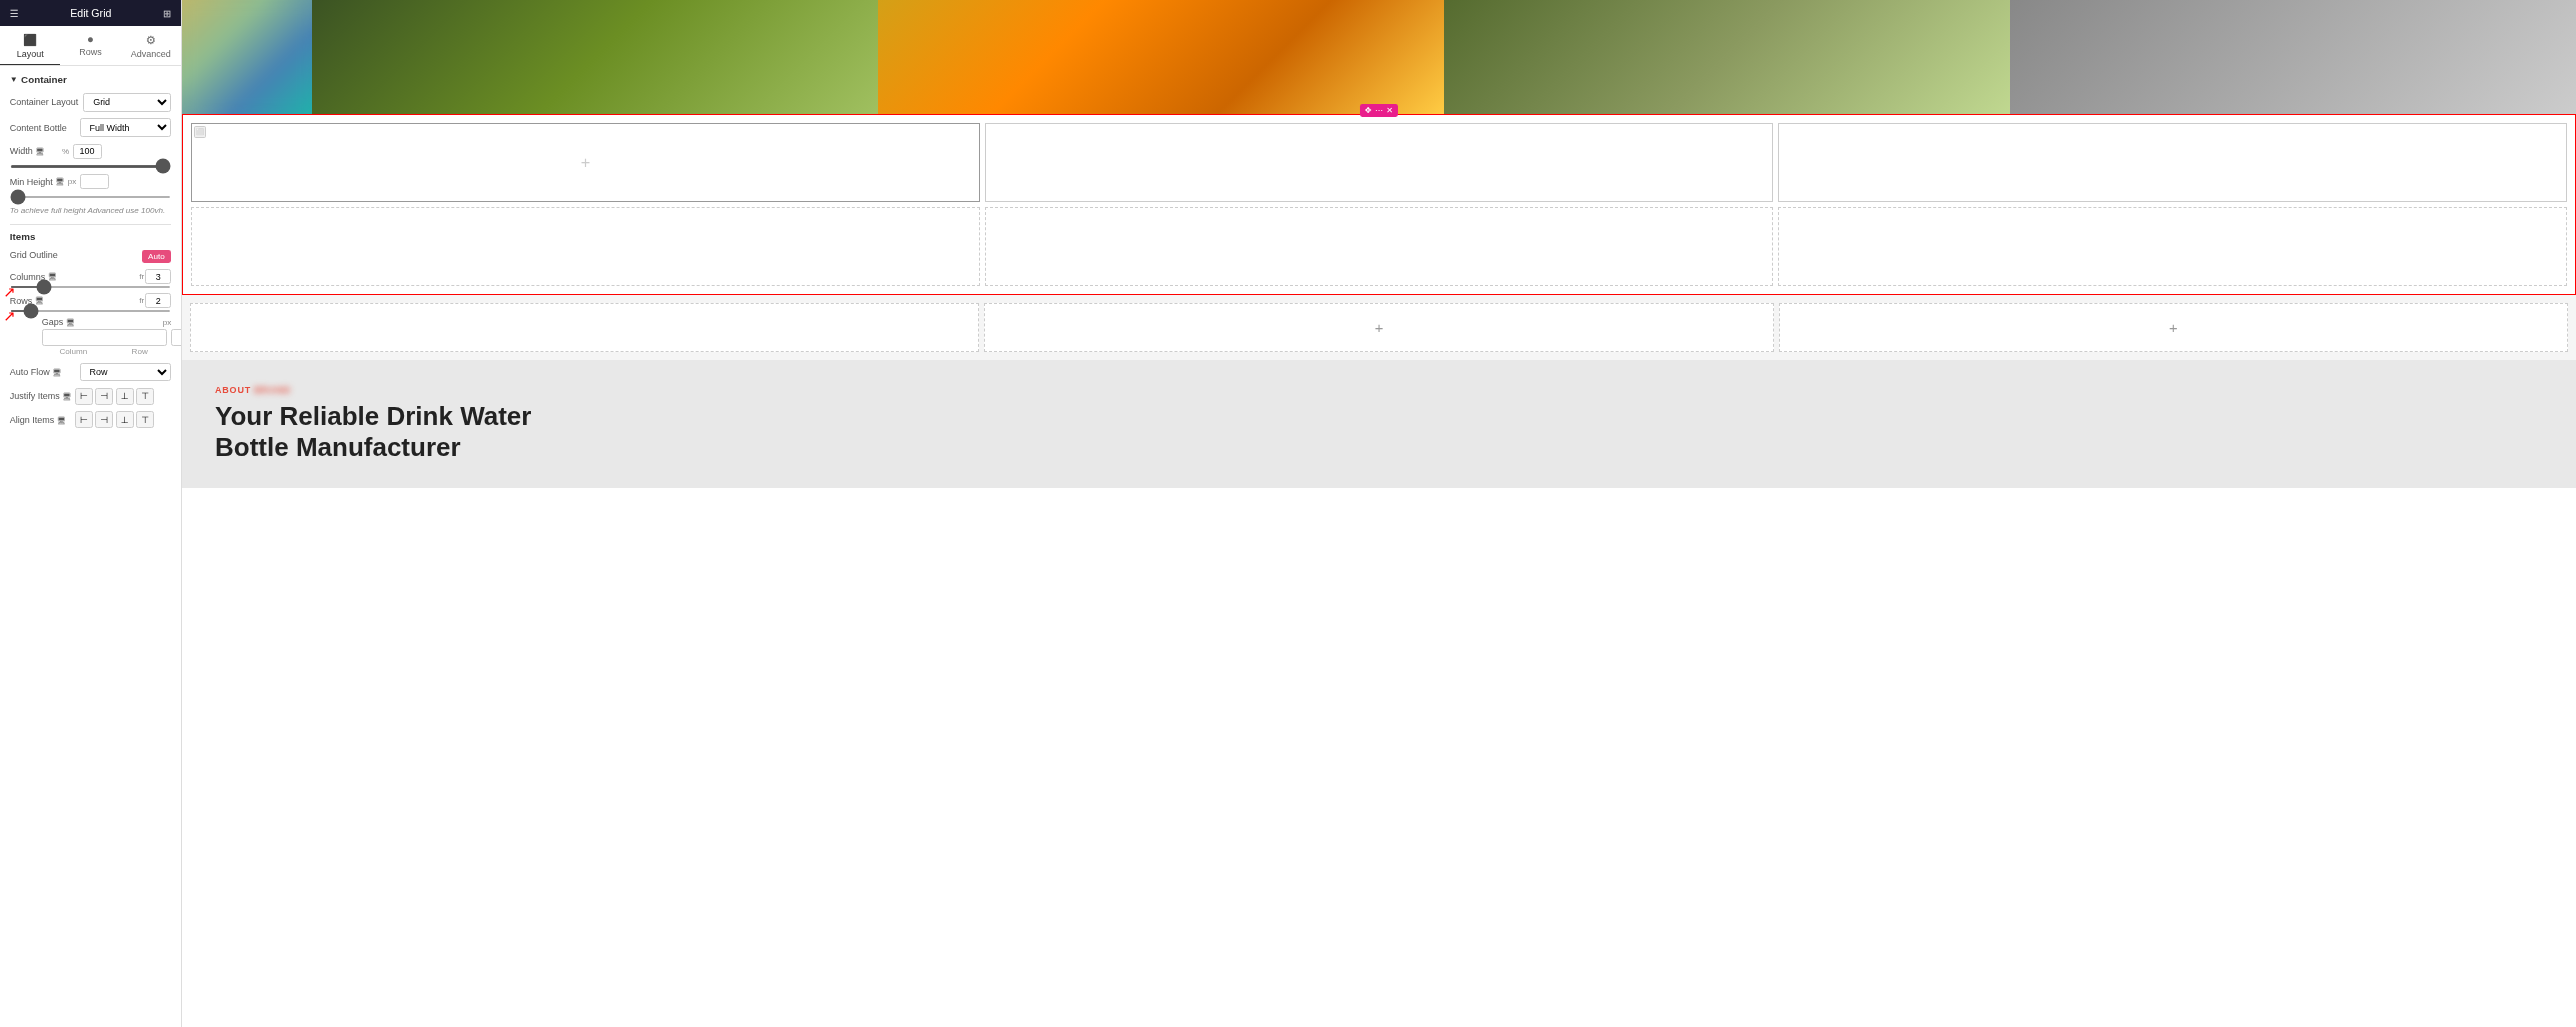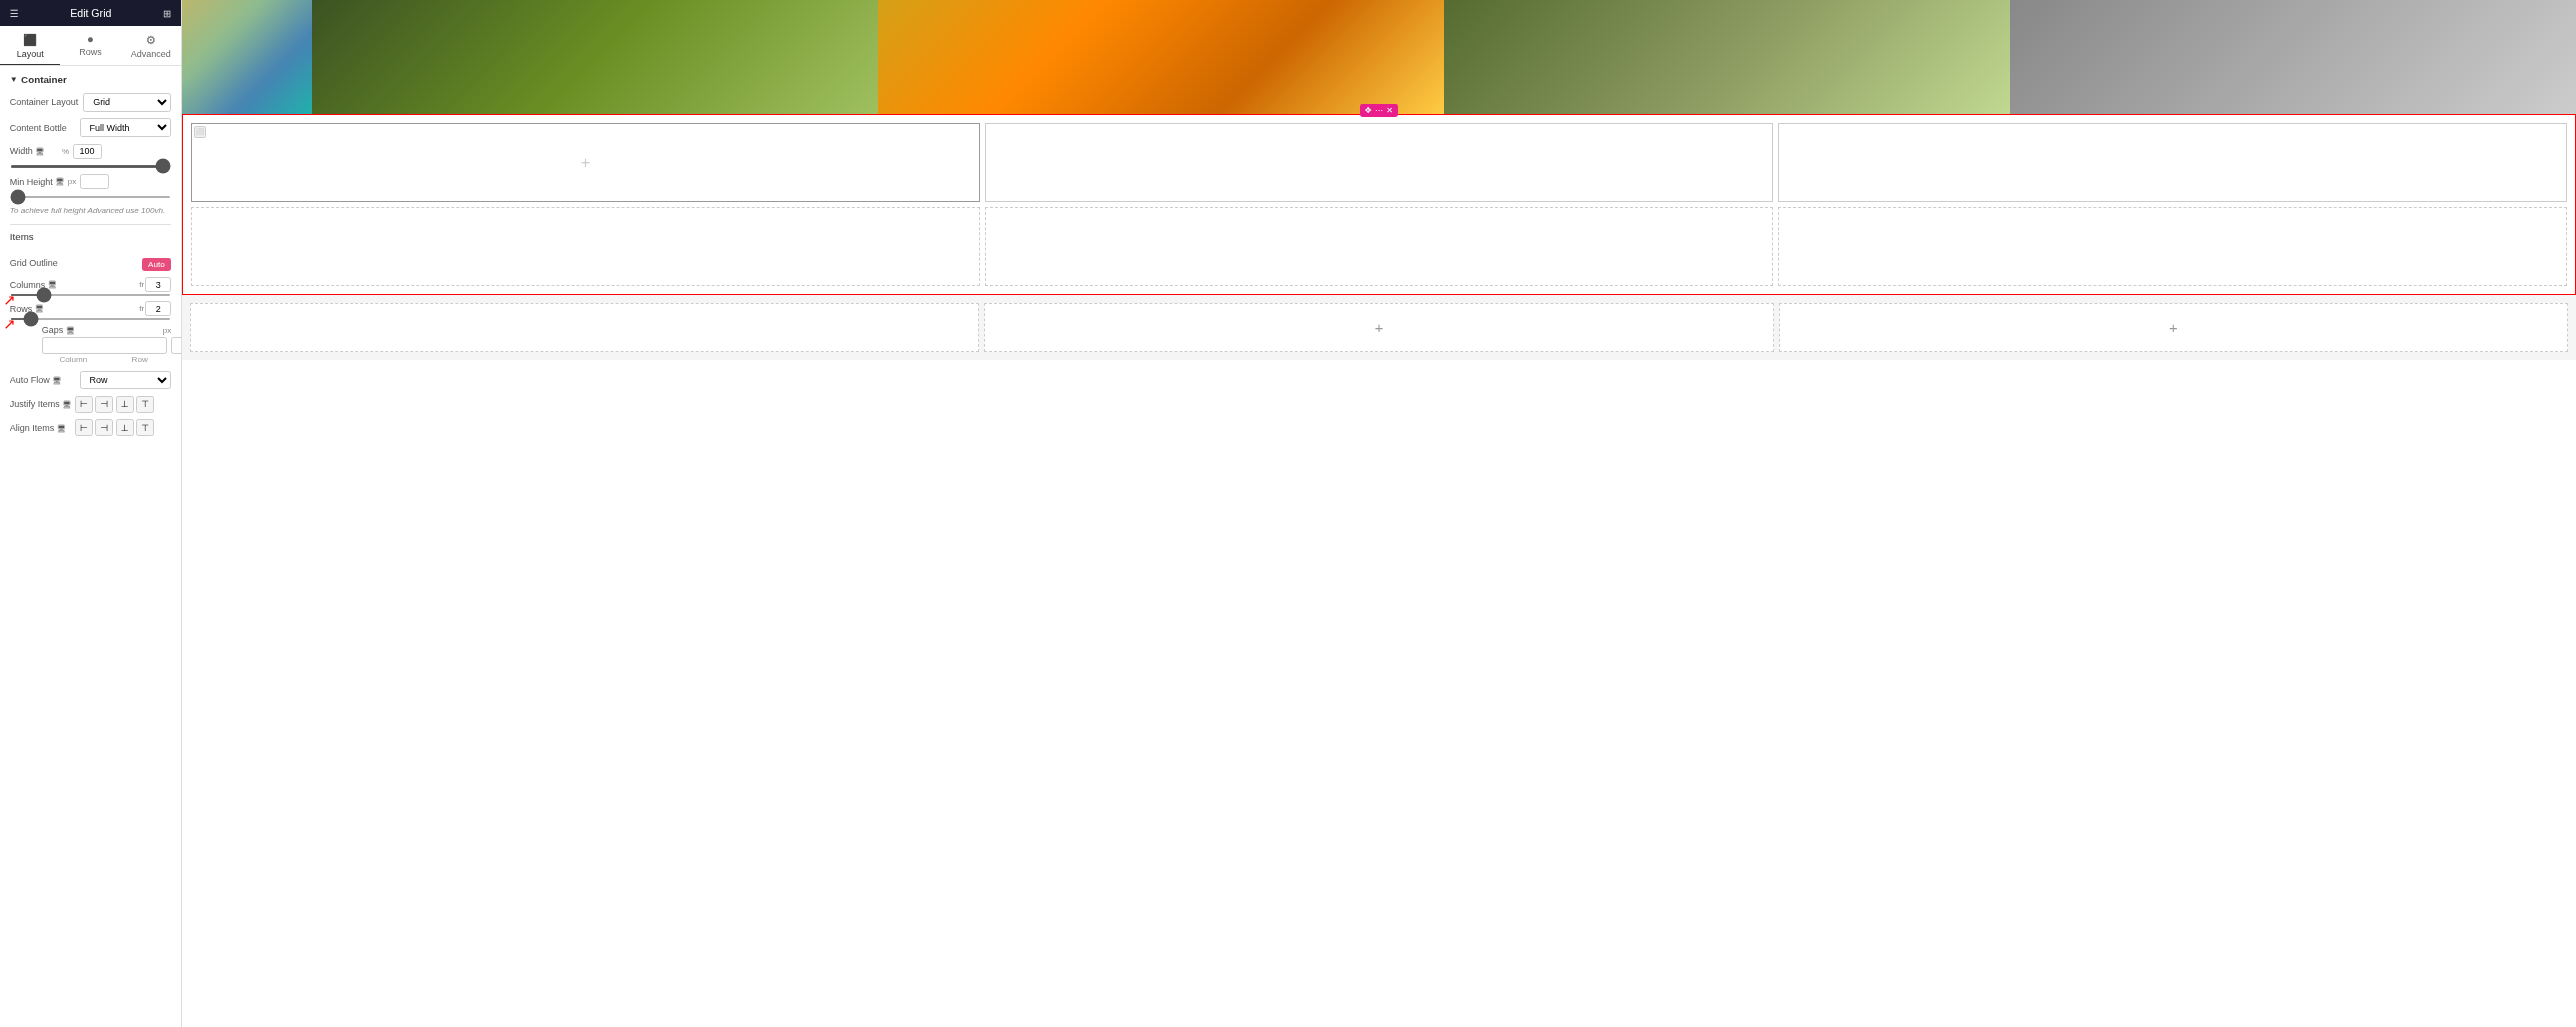--- a/index.html
+++ b/index.html
@@ -118,23 +118,23 @@
     .hint-text {
       font-size: 8.1px;
       color: #888;
       font-style: italic;
       margin-bottom: 8.1px;
       line-height: 1.4;
     }
 
     .items-label {
       font-size: 9.8px;
-      font-weight: 400;
+      font-weight: 700;
       color: #333;
-      margin-bottom: 16px;
+      margin-bottom: 8px;
     }
 
     .toggle-row {
       display: flex;
       justify-content: space-between;
       margin-bottom: 6.5px;
     }
     .toggle-label { font-size: 9px; color: #555; }
     .toggle-btn {
       background: #e74c7c;
@@ -572,16 +572,25 @@
     <div class="bottom-add-row">
       <div class="bottom-add-cell"></div>
       <div class="bottom-add-cell">
         <span class="plus">+</span>
       </div>
       <div class="bottom-add-cell">
         <span class="plus">+</span>
       </div>
     </div>
 
+    <div class="about-section">
+      <div class="about-label">
+        ABOUT <span class="blur-overlay">BRAND</span>
+      </div>
+      <div class="about-title">
+        <span>Your Reliable Drink Water</span><br>
+        <span>Bottle Manufacturer</span>
+      </div>
+    </div>
 
   </div>
 </div>
 
 
 </body></html>

